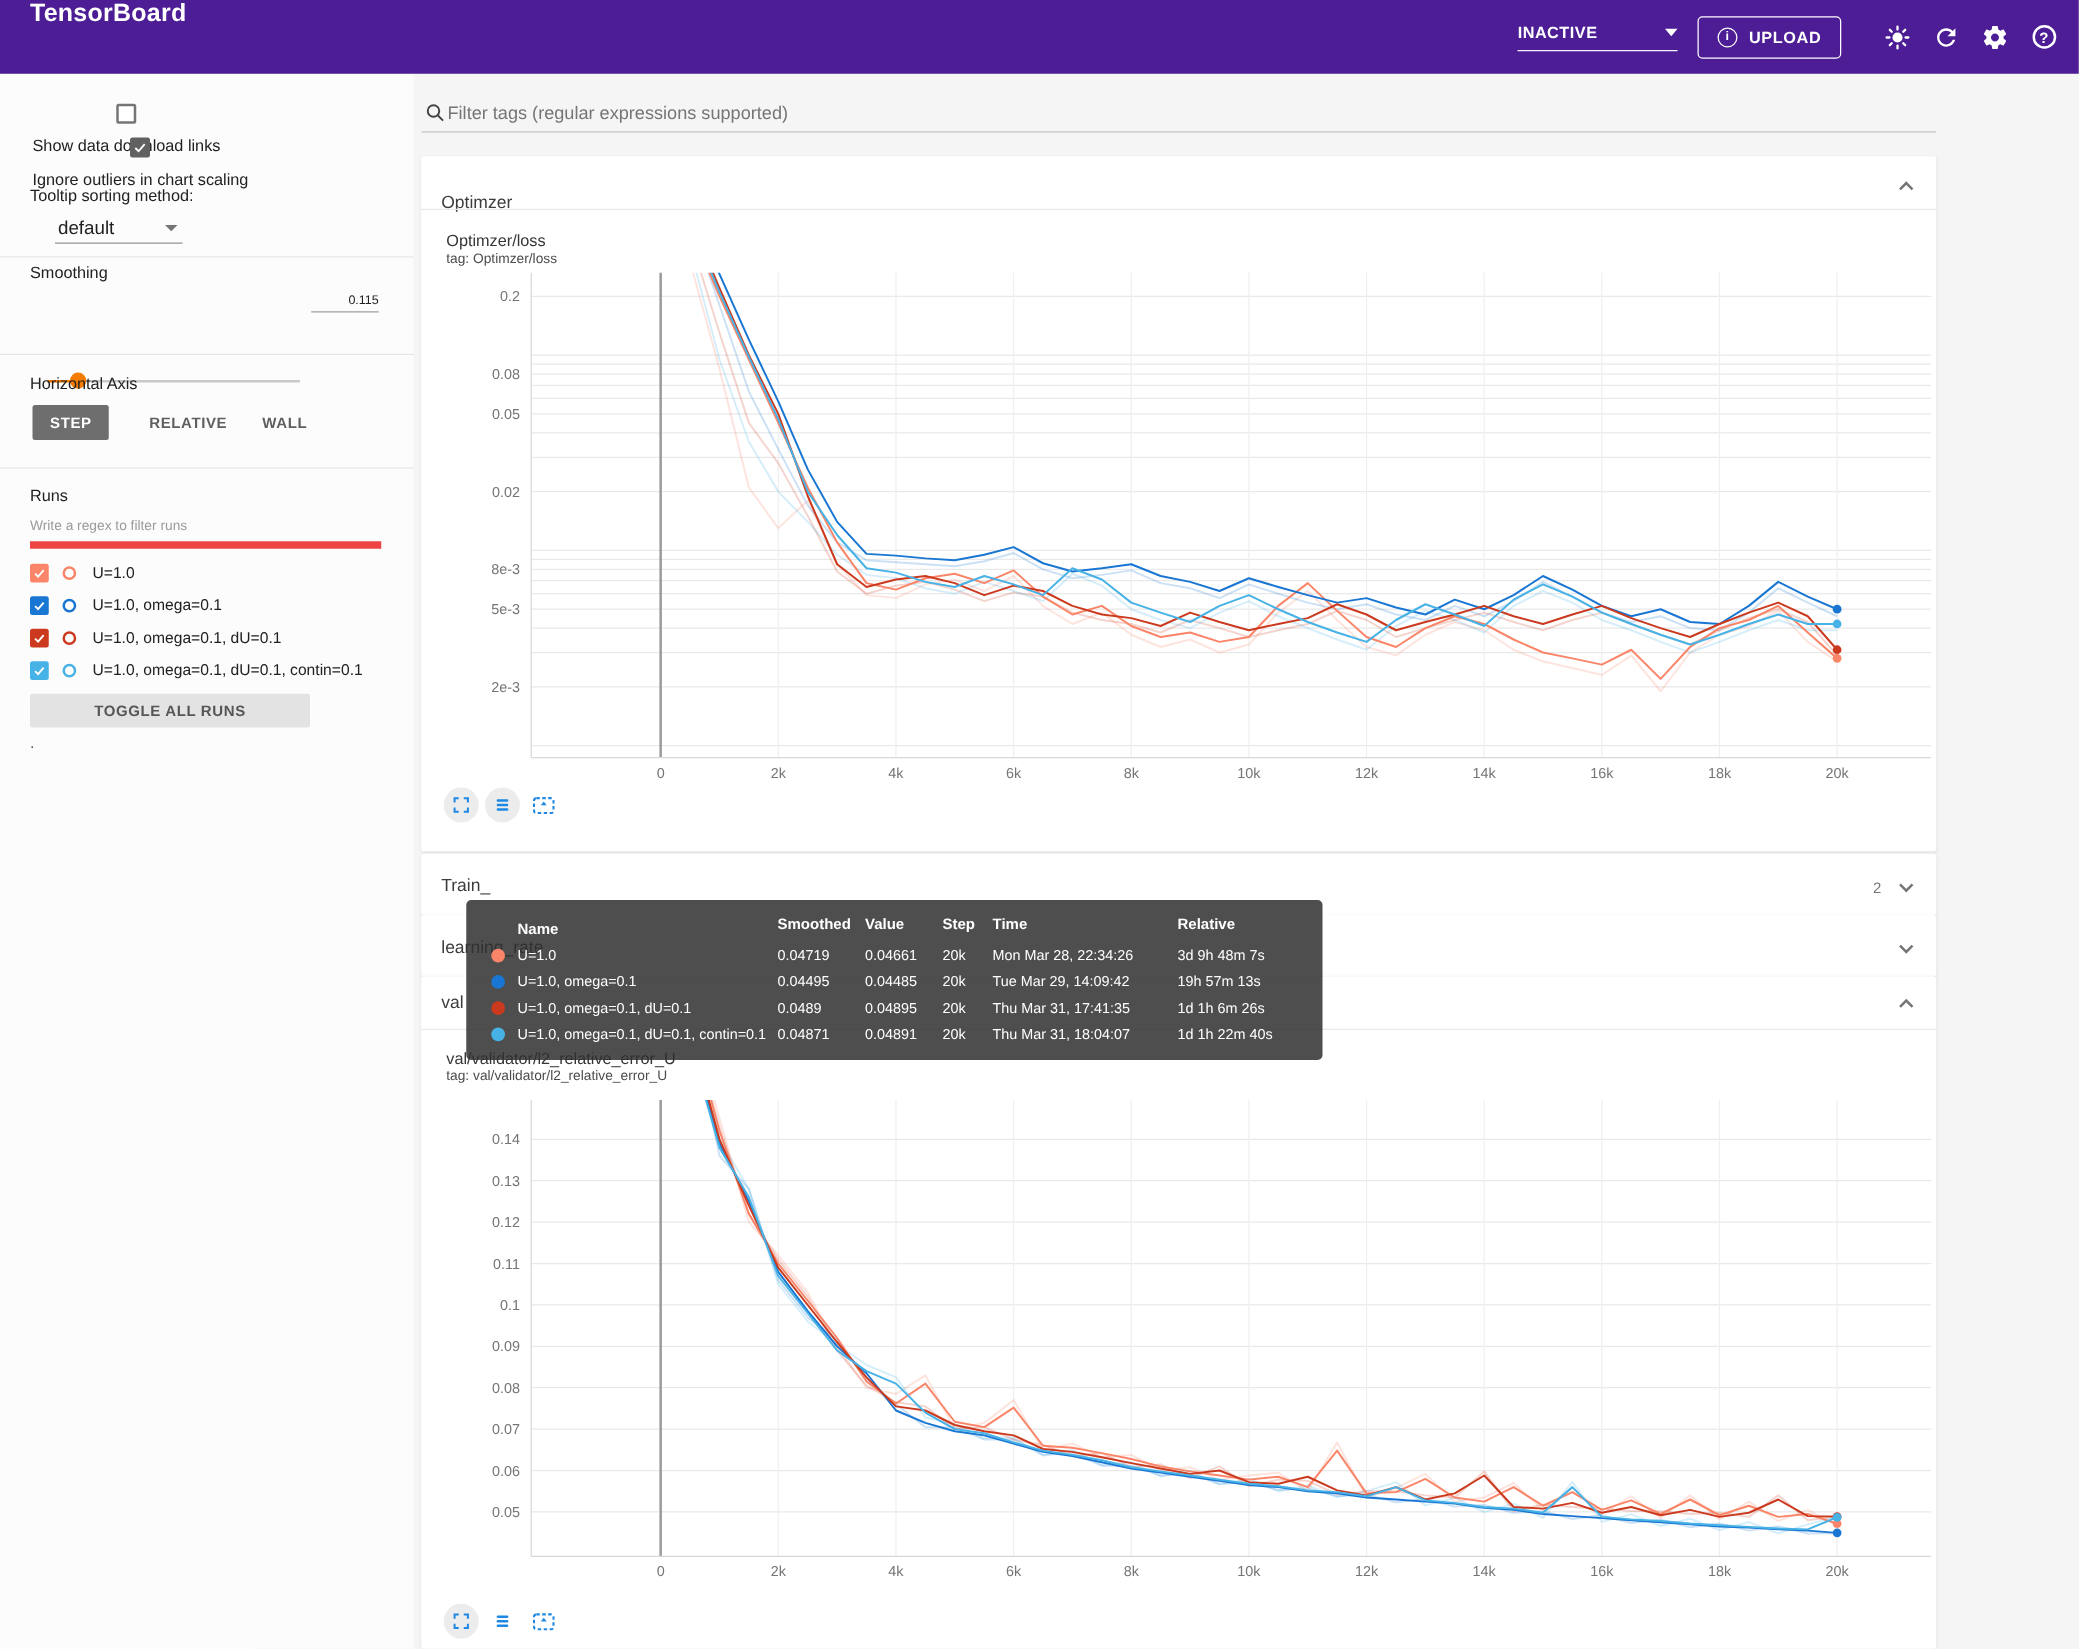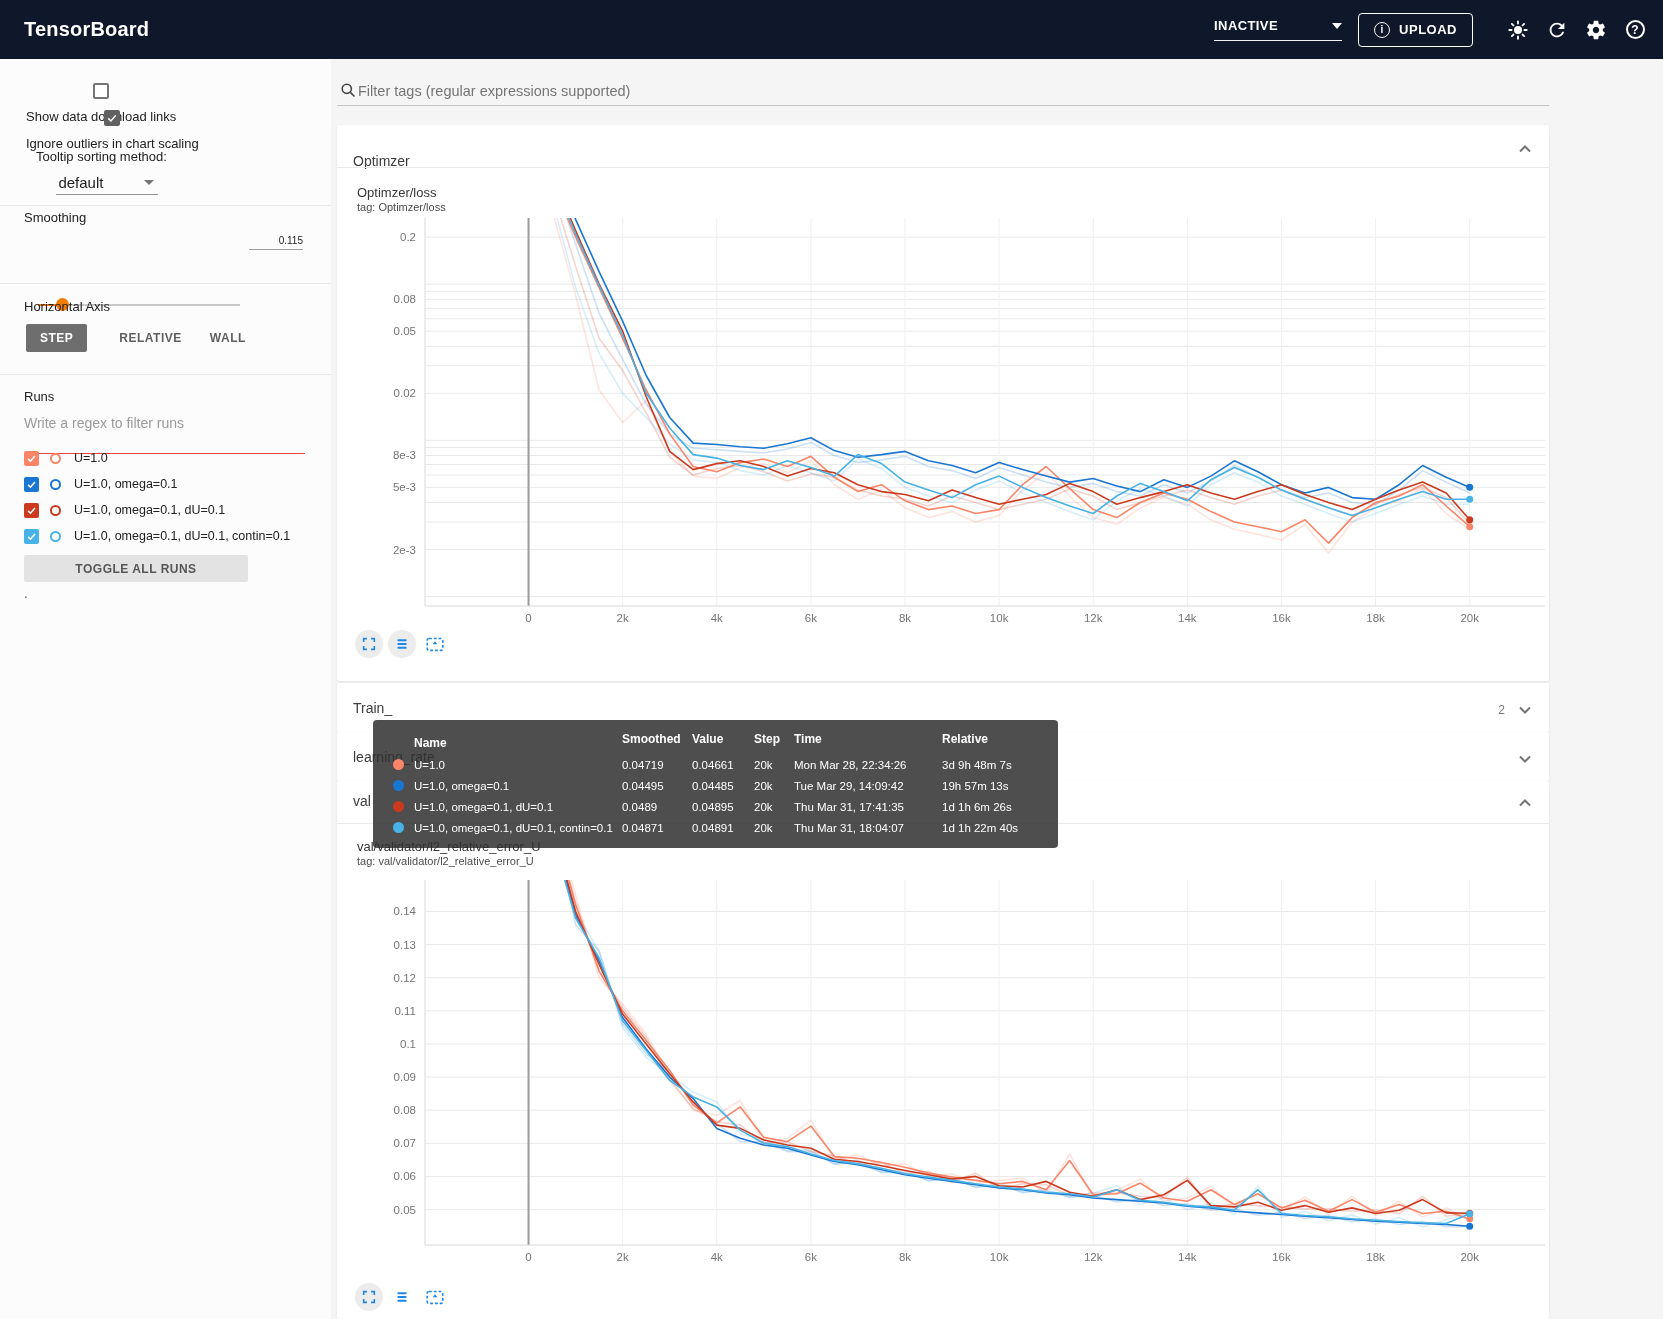--- a/index.html
+++ b/index.html
@@ -1,20 +1,20 @@
 <!DOCTYPE html>
 <html><head>
 <meta charset="utf-8">
 <style>
   * { margin:0; padding:0; box-sizing:border-box; }
   html,body { width:1663px; height:1319px; }
   body { position:relative; background:#f5f5f5; font-family:"Liberation Sans",sans-serif; overflow:hidden; color:#212121; }
 
   
-  header { position:absolute; left:0; top:0; width:1663px; height:59px; background:#0f172a; display:flex; align-items:center; z-index:40; }
+  header { position:absolute; left:0; top:0; width:1663px; height:59px; background:#4c1d95; display:flex; z-index:40; }
   .brand { color:#fff; font-size:20px; font-weight:bold; margin-left:24px; letter-spacing:.2px; }
   .tabs { display:flex; margin-left:46px; height:59px; }
   .tab { color:rgba(255,255,255,.75); font-size:13px; font-weight:bold; letter-spacing:.6px; line-height:59px; padding:0 14px; cursor:pointer; }
   .tab.active { color:#fff; box-shadow:inset 0 -3px 0 #fff; }
   .header-right { position:absolute; right:16px; top:0; height:59px; display:flex; align-items:center; }
   .status-dd { width:128px; display:flex; align-items:center; justify-content:space-between; border-bottom:1px solid rgba(255,255,255,.95); padding-bottom:7px; margin-right:16px; cursor:pointer; }
   .status-dd span.lbl { color:#fff; font-size:13px; letter-spacing:.4px; font-weight:bold; }
   .caret-down { width:0; height:0; border-left:5px solid transparent; border-right:5px solid transparent; border-top:6px solid #fff; }
   .upload-btn { display:flex; align-items:center; gap:9px; background:transparent; border:1px solid #fff; border-radius:4px; color:#fff; font-size:13px; font-weight:bold; letter-spacing:.5px; padding:8px 15px; margin-right:18px; cursor:pointer; font-family:inherit; }
   .info-circle { width:16px; height:16px; border:1.5px solid #fff; border-radius:50%; display:inline-flex; align-items:center; justify-content:center; font-size:10px; font-style:normal; font-weight:bold; }
@@ -31,21 +31,21 @@
   .divider { position:absolute; left:0; width:331px; border-top:1px solid #e7e7e7; }
   .dd-value { font-size:15px; color:#212121; border-bottom:1px solid #949494; padding:0 4px 3px 2px; width:102px; display:inline-flex; justify-content:space-between; align-items:center; cursor:pointer; }
   .dd-caret { width:0; height:0; border-left:5px solid transparent; border-right:5px solid transparent; border-top:5px solid #757575; }
   .slider-track { position:absolute; left:38px; top:245px; width:202px; height:2px; background:#c9c9c9; }
   .slider-fill { position:absolute; left:0; top:0; height:2px; background:#f57c00; }
   .slider-thumb { position:absolute; top:-6px; width:13px; height:13px; border-radius:50%; background:#f57c00; cursor:pointer; }
   .smooth-val { position:absolute; left:249px; top:176px; width:54px; font-size:10px; text-align:right; border-bottom:1px solid #9e9e9e; padding-bottom:3px; }
   .axis-btns { position:absolute; left:26px; top:265px; display:flex; align-items:center; }
   .axis-btn { font-size:12px; letter-spacing:.5px; color:#5f5f5f; padding:7px 14px; cursor:pointer; font-weight:bold; }
   .axis-btn.active { background:#6e6e6e; color:#fff; border-radius:2px; margin-right:18px; }
-  .filter-runs { position:absolute; left:24px; top:356px; width:281px; border-bottom:1px solid #ef4444; padding-bottom:22px; font-size:14px; color:#9a9a9a; cursor:text; }
+  .filter-runs { position:absolute; left:24px; top:356px; width:281px; border-bottom:6px solid #ef4444; padding-bottom:6px; font-size:11px; color:#9a9a9a; cursor:text; }
   .run-list { position:absolute; left:24px; top:386px; width:290px; }
   .run-row { display:flex; align-items:center; height:26px; cursor:pointer; }
   .run-check { width:15px; height:15px; border-radius:2px; display:inline-flex; align-items:center; justify-content:center; }
   .run-radio { width:11px; height:11px; border-radius:50%; border:2px solid; background:#fff; margin-left:11px; }
   .run-label { font-size:12.5px; color:#212121; margin-left:13px; }
   .toggle-btn { position:absolute; left:24px; top:496px; width:224px; height:27px; background:#e3e3e3; border:none; border-radius:2px; font-size:12px; letter-spacing:.5px; color:#565656; font-family:inherit; cursor:pointer; font-weight:bold; }
   .footer-dot { position:absolute; left:24px; top:527px; font-size:13px; color:#555; }
 
   
   .search-row { position:absolute; left:337px; top:76px; width:1212px; height:30px; border-bottom:1px solid #c6c6c6; display:flex; align-items:center; gap:1px; cursor:text; }
@@ -125,21 +125,21 @@
   </div>
   <div class="sb-abs sb-row" style="left:26px; top:51px;">
     <span class="cbx checked">
       <svg width="12" height="12" viewBox="0 0 16 16">
           <polyline points="3,8.5 6.5,12 13,4.5" fill="none" stroke="#fff" stroke-width="2"></polyline>
         </svg>
     </span>
     <span class="sb-label">Ignore outliers in chart scaling</span>
   </div>
 
-  <div class="sb-abs sb-row" style="left:36px; top:90px;">
+  <div class="sb-abs sb-row" style="left:24px; top:90px;">
     <span class="sb-label">Tooltip sorting method:</span>
     <span class="dd-value" style="margin-left:12px;">
       <span>default</span>
       <span class="dd-caret"></span>
     </span>
   </div>
 
   <div class="divider" style="top:146px;"></div>
 
   <div class="sb-abs sb-label" style="left:24px; top:151px;">Smoothing</div>

